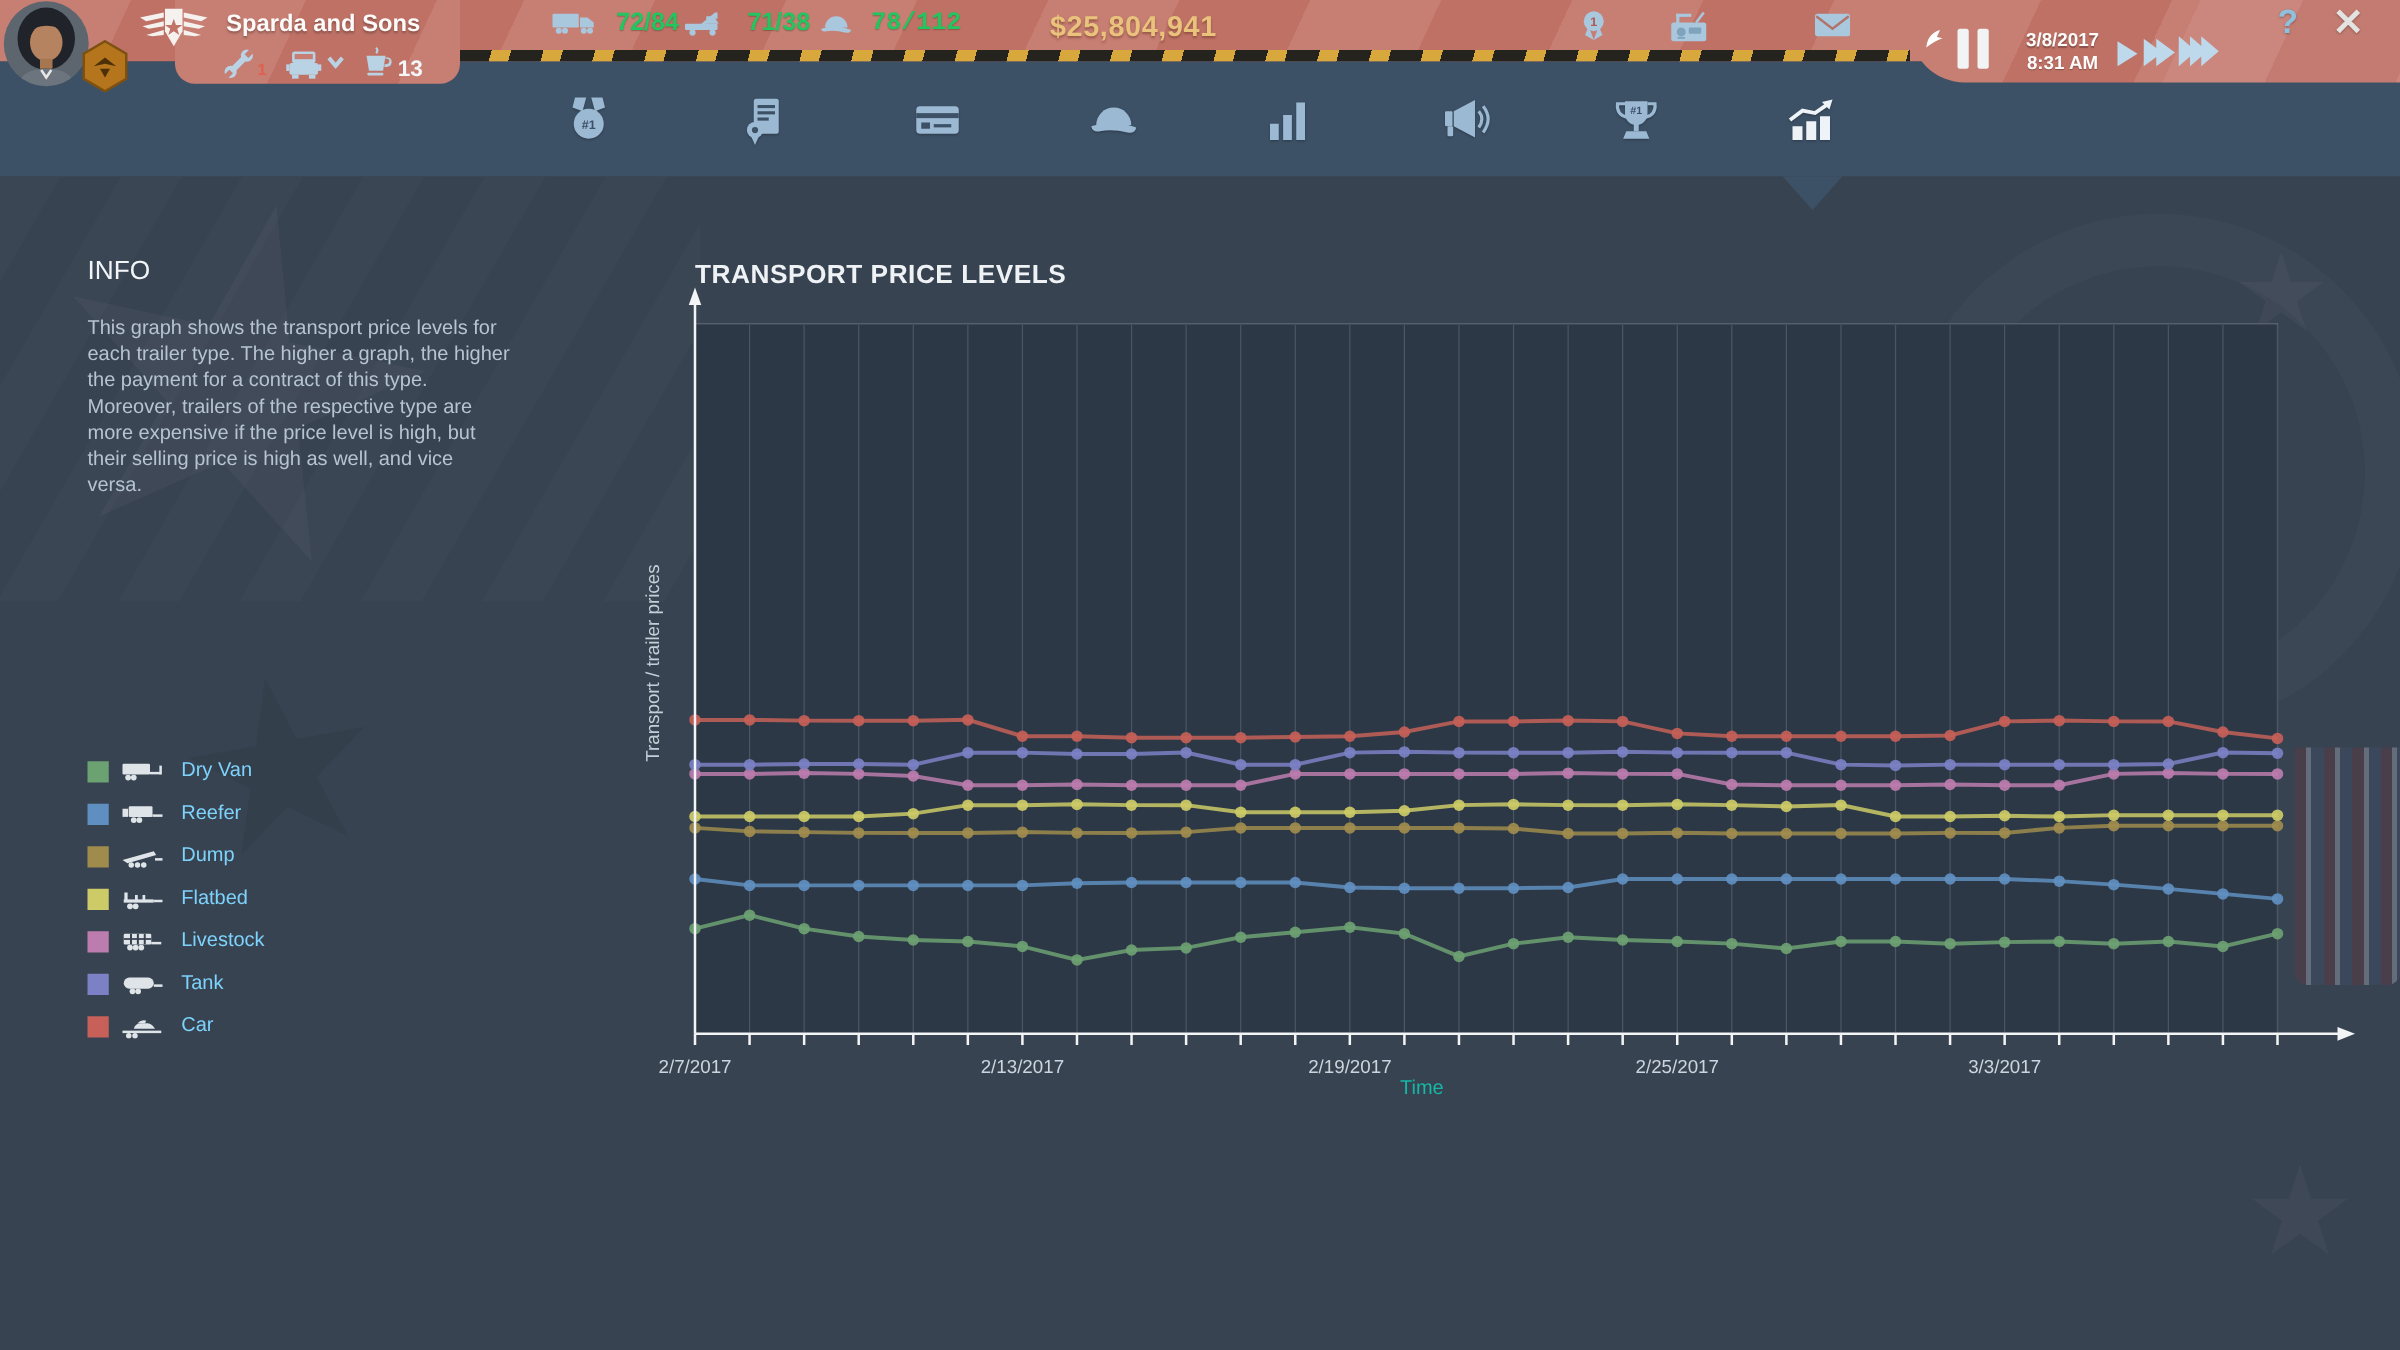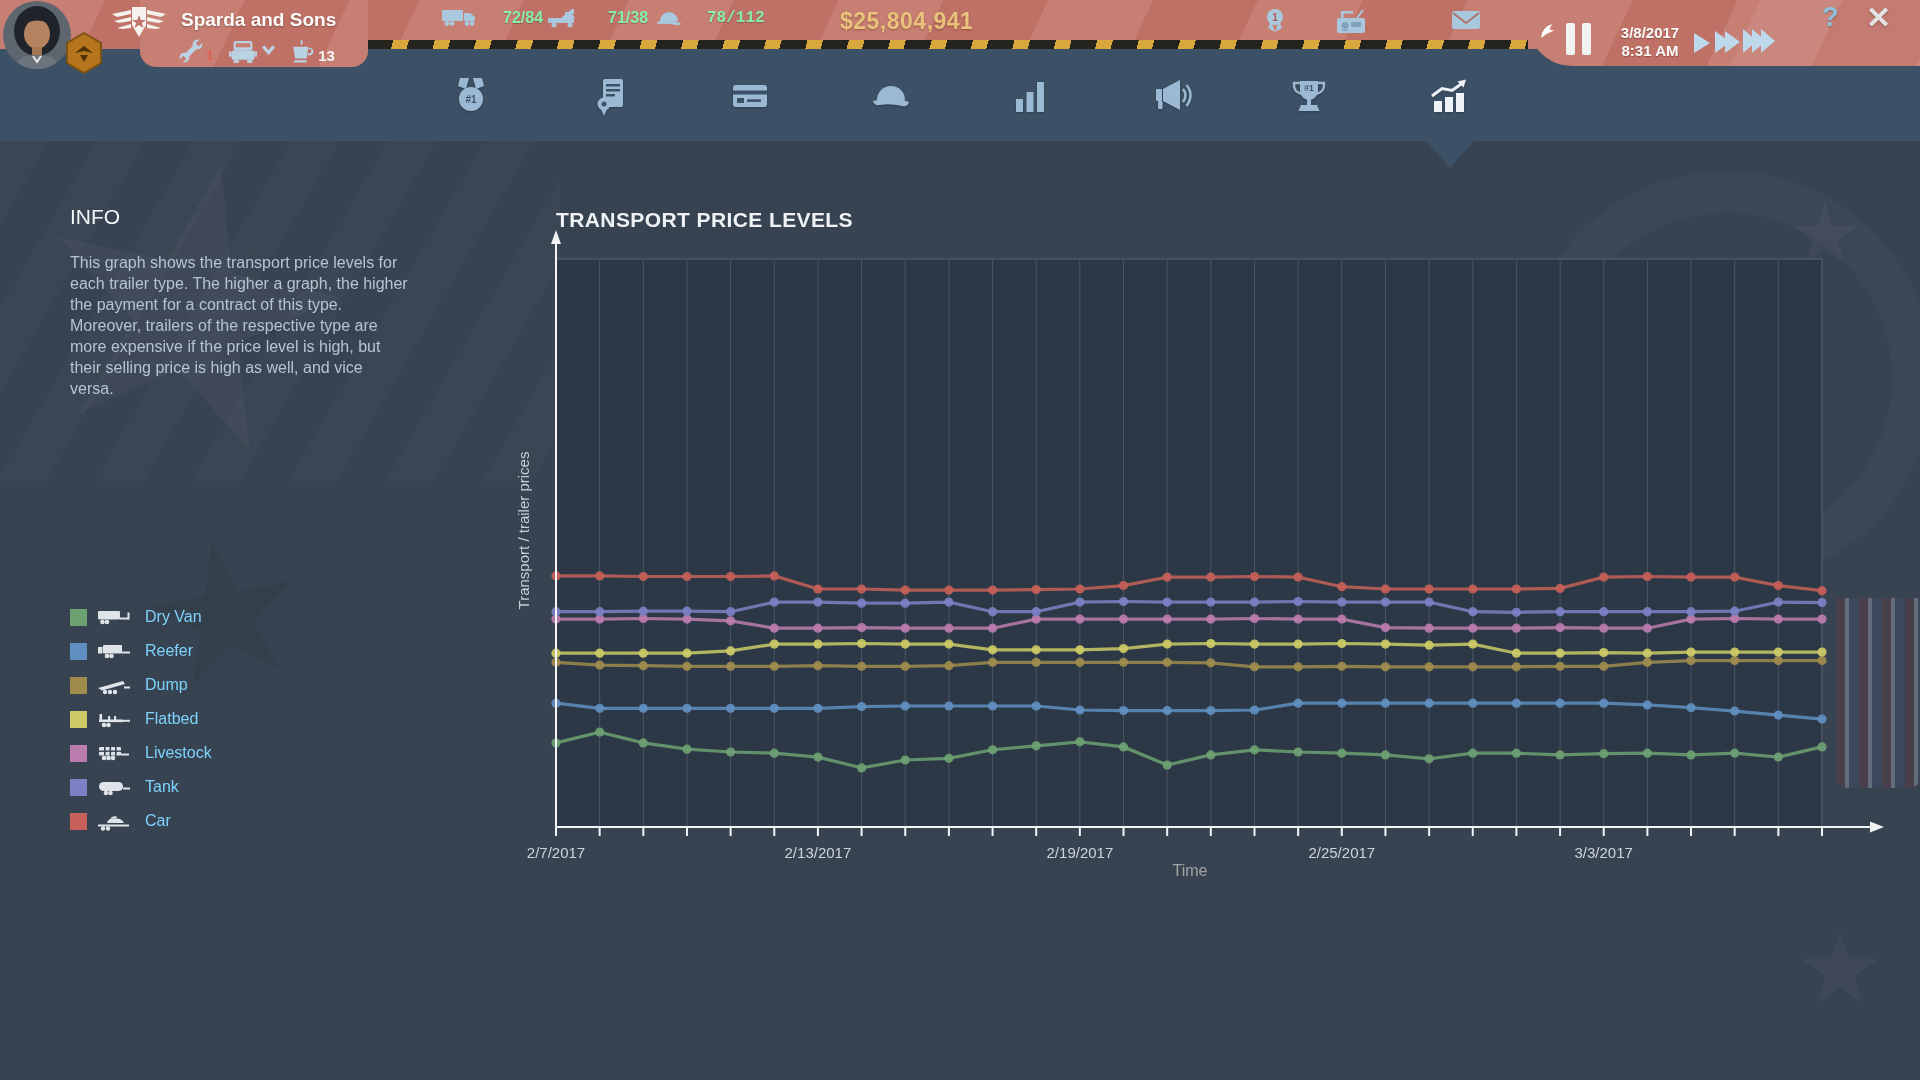--- a/index.html
+++ b/index.html
@@ -13,39 +13,39 @@
     background:repeating-linear-gradient(115deg,#c77e73 0 95px,#bf7166 95px 190px);z-index:7;}
   .topbar-right-ext{position:absolute;left:1528px;top:0;width:392px;height:66px;border-radius:0 0 0 44px;
     background:repeating-linear-gradient(115deg,#c77e73 0 95px,#bf7166 95px 190px);z-index:7;}
   .topbar-right-ext:after{content:"";position:absolute;inset:0;border-radius:0 0 0 44px;
     background:linear-gradient(115deg,transparent 55%,rgba(255,255,255,.07) 55%);}
   .hazard{position:absolute;left:352px;top:40px;width:1176px;height:9px;z-index:6;
     background:repeating-linear-gradient(105deg,#d9a83c 0 15px,#24231e 15px 40px);}
   .company-name{position:absolute;left:181px;top:9px;font-size:19px;font-weight:bold;color:#fdfbf9;
     text-shadow:0 1px 2px rgba(0,0,0,.3);z-index:8;}
   .badge-wrap{position:absolute;left:110px;top:4px;z-index:8;}
-  .stat{position:absolute;top:7px;display:flex;align-items:center;gap:24px;z-index:8;font-size:16px;font-weight:bold;
-    color:#86efac;text-shadow:0 1px 1px rgba(0,0,0,.25);}
+  .stat{position:absolute;top:7px;display:flex;align-items:center;gap:14px;z-index:8;font-size:20px;font-weight:bold;
+    color:#22c55e;text-shadow:0 1px 1px rgba(0,0,0,.25);}
   .stat svg{display:block;}
   .stat-trucks{left:441px;} .stat-trailers{left:546px;} .stat-drivers{left:655px;font-family:Liberation Mono, monospace;}
   .money{position:absolute;left:840px;top:8px;width:240px;font-size:23px;font-weight:bold;
     color:#e9c27c;text-shadow:0 1px 2px rgba(90,40,20,.45);z-index:8;letter-spacing:.5px;}
   .mini-ic{position:absolute;top:8px;z-index:8;cursor:pointer;}
   .mini-medal{left:1262px;} .mini-radio{left:1334px;} .mini-mail{left:1450px;}
   .help-btn{position:absolute;left:1822px;top:2px;font-size:27px;font-weight:bold;color:#8fc0dd;z-index:8;cursor:pointer;
     text-shadow:0 1px 2px rgba(0,0,0,.3);}
   .close-btn{position:absolute;left:1866px;top:0px;font-size:30px;font-weight:bold;color:#e3e3e2;z-index:8;cursor:pointer;
     text-shadow:0 1px 2px rgba(0,0,0,.3);}
   
   .avatar{position:absolute;left:2px;top:0px;width:70px;height:70px;z-index:9;cursor:pointer;}
   .hex-badge{position:absolute;left:64px;top:32px;z-index:10;}
   .sub-row{position:absolute;left:178px;top:36px;height:30px;display:flex;align-items:center;gap:14px;z-index:8;}
   .sub-item{display:flex;align-items:flex-start;gap:2px;cursor:pointer;}
   .sub-badge{font-size:13px;font-weight:bold;color:#e0604f;margin-top:10px;}
-  .sub-count{font-size:15px;font-weight:bold;color:#f4f6f8;margin-top:8px;}
+  .sub-count{font-size:18px;font-weight:bold;color:#f4f6f8;margin-top:8px;}
   
   .notif-ic{position:absolute;left:1540px;top:22px;z-index:8;}
   .pause-btn{position:absolute;left:1566px;top:23px;width:30px;height:32px;z-index:8;cursor:pointer;display:flex;gap:7px;}
   .pause-btn i{display:block;width:9px;height:32px;background:#f2f3f4;border-radius:2px;}
   .dateblock{position:absolute;left:1608px;top:24px;width:84px;text-align:center;z-index:8;line-height:18px;
     font-size:15px;font-weight:bold;color:#fdfcfb;text-shadow:0 1px 1px rgba(0,0,0,.3);}
   .play{position:absolute;z-index:8;cursor:pointer;}
   .play1{left:1692px;top:32px;} .play2{left:1714px;top:29px;} .play3{left:1742px;top:26px;}
 
   
@@ -80,21 +80,21 @@
   .legend-trailer{width:40px;display:flex;justify-content:flex-start;}
   .legend-trailer svg{display:block;opacity:.95;}
   .legend-label{font-size:16px;color:#7dd3fc;}
 
   
   .chart-title{position:absolute;left:556px;top:208px;font-size:21px;font-weight:bold;letter-spacing:.4px;
     color:#eef2f5;z-index:2;}
   .chart-svg{position:absolute;left:440px;top:190px;z-index:2;}
   .ylabel{position:absolute;left:378px;top:522px;width:290px;text-align:center;font-size:15px;color:#c5cfd8;
     transform:rotate(-90deg);transform-origin:center;z-index:2;}
-  .xlabel{position:absolute;left:1120px;top:862px;width:140px;text-align:center;font-size:16px;color:#a3a3a3;z-index:2;}
+  .xlabel{position:absolute;left:1120px;top:862px;width:140px;font-size:16px;color:#14b8a6;z-index:2;}
 </style>
 </head>
 <body>
 
 <div class="screen">
 
   <div class="content">
     <div class="deco-stripes"></div>
     <div class="deco-star" style="left:40px;top:20px;width:300px;height:300px;transform:rotate(12deg);"></div>
     <div class="deco-star dark" style="left:150px;top:400px;width:150px;height:150px;transform:rotate(-10deg);"></div>

